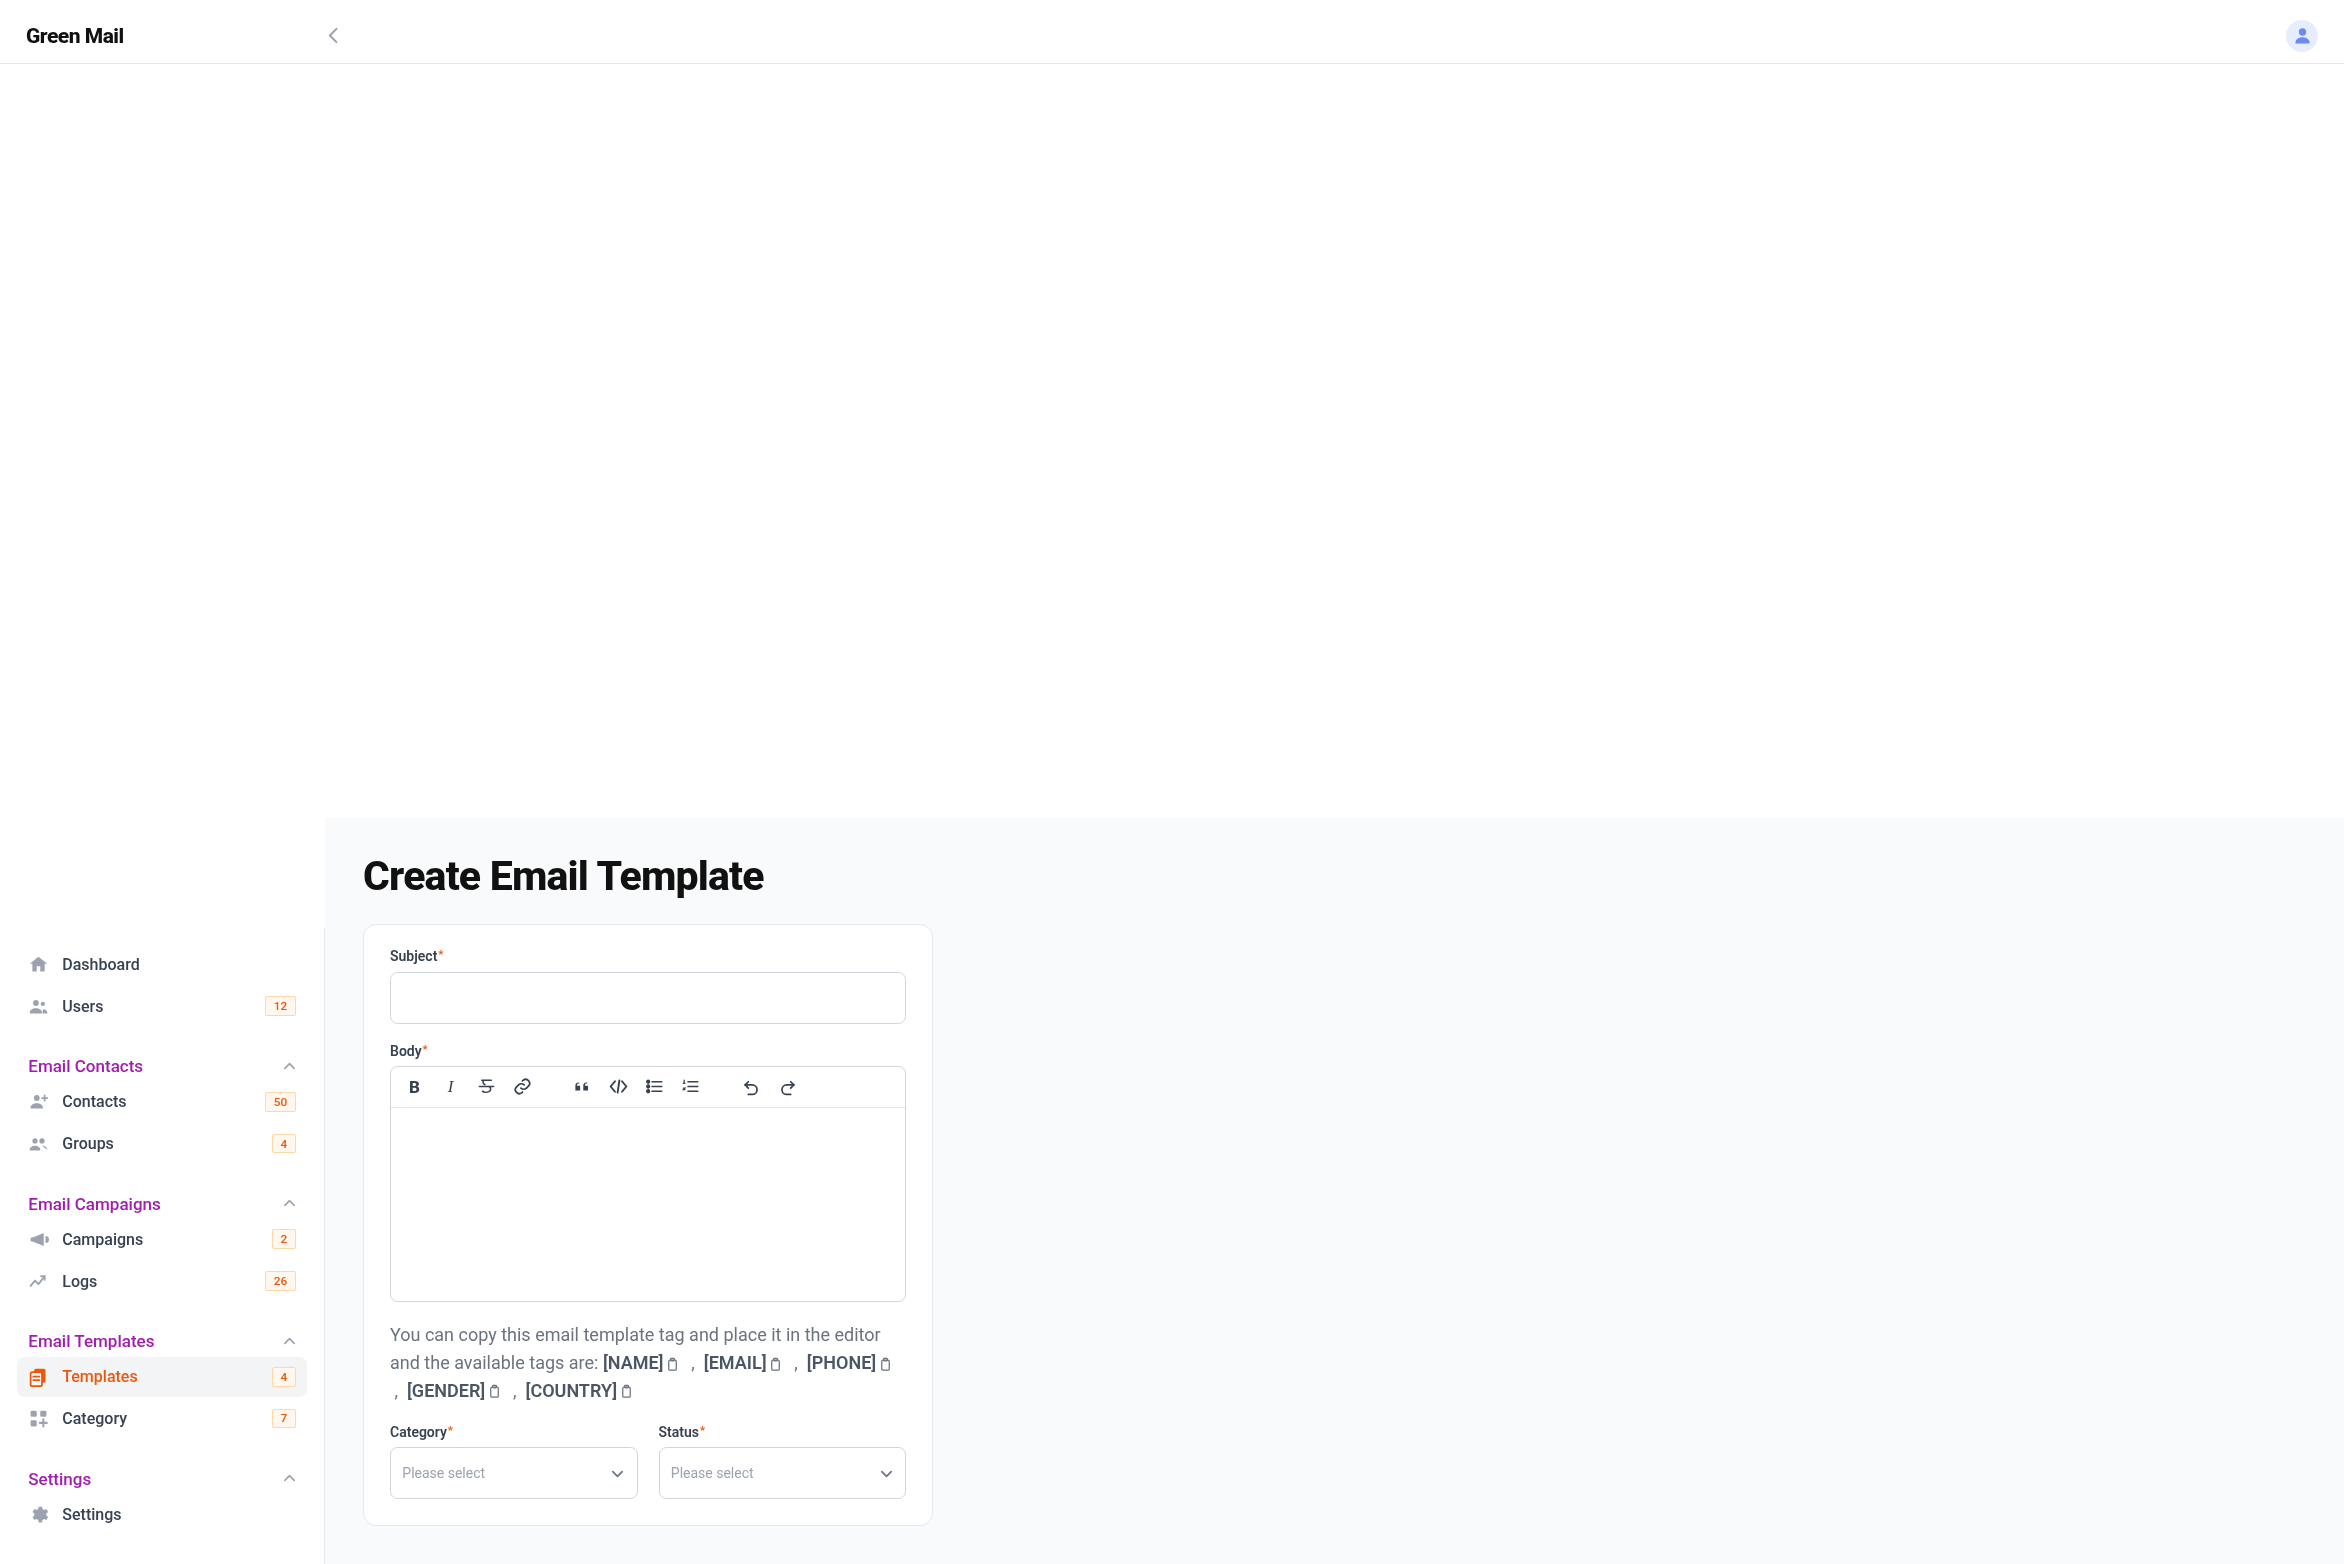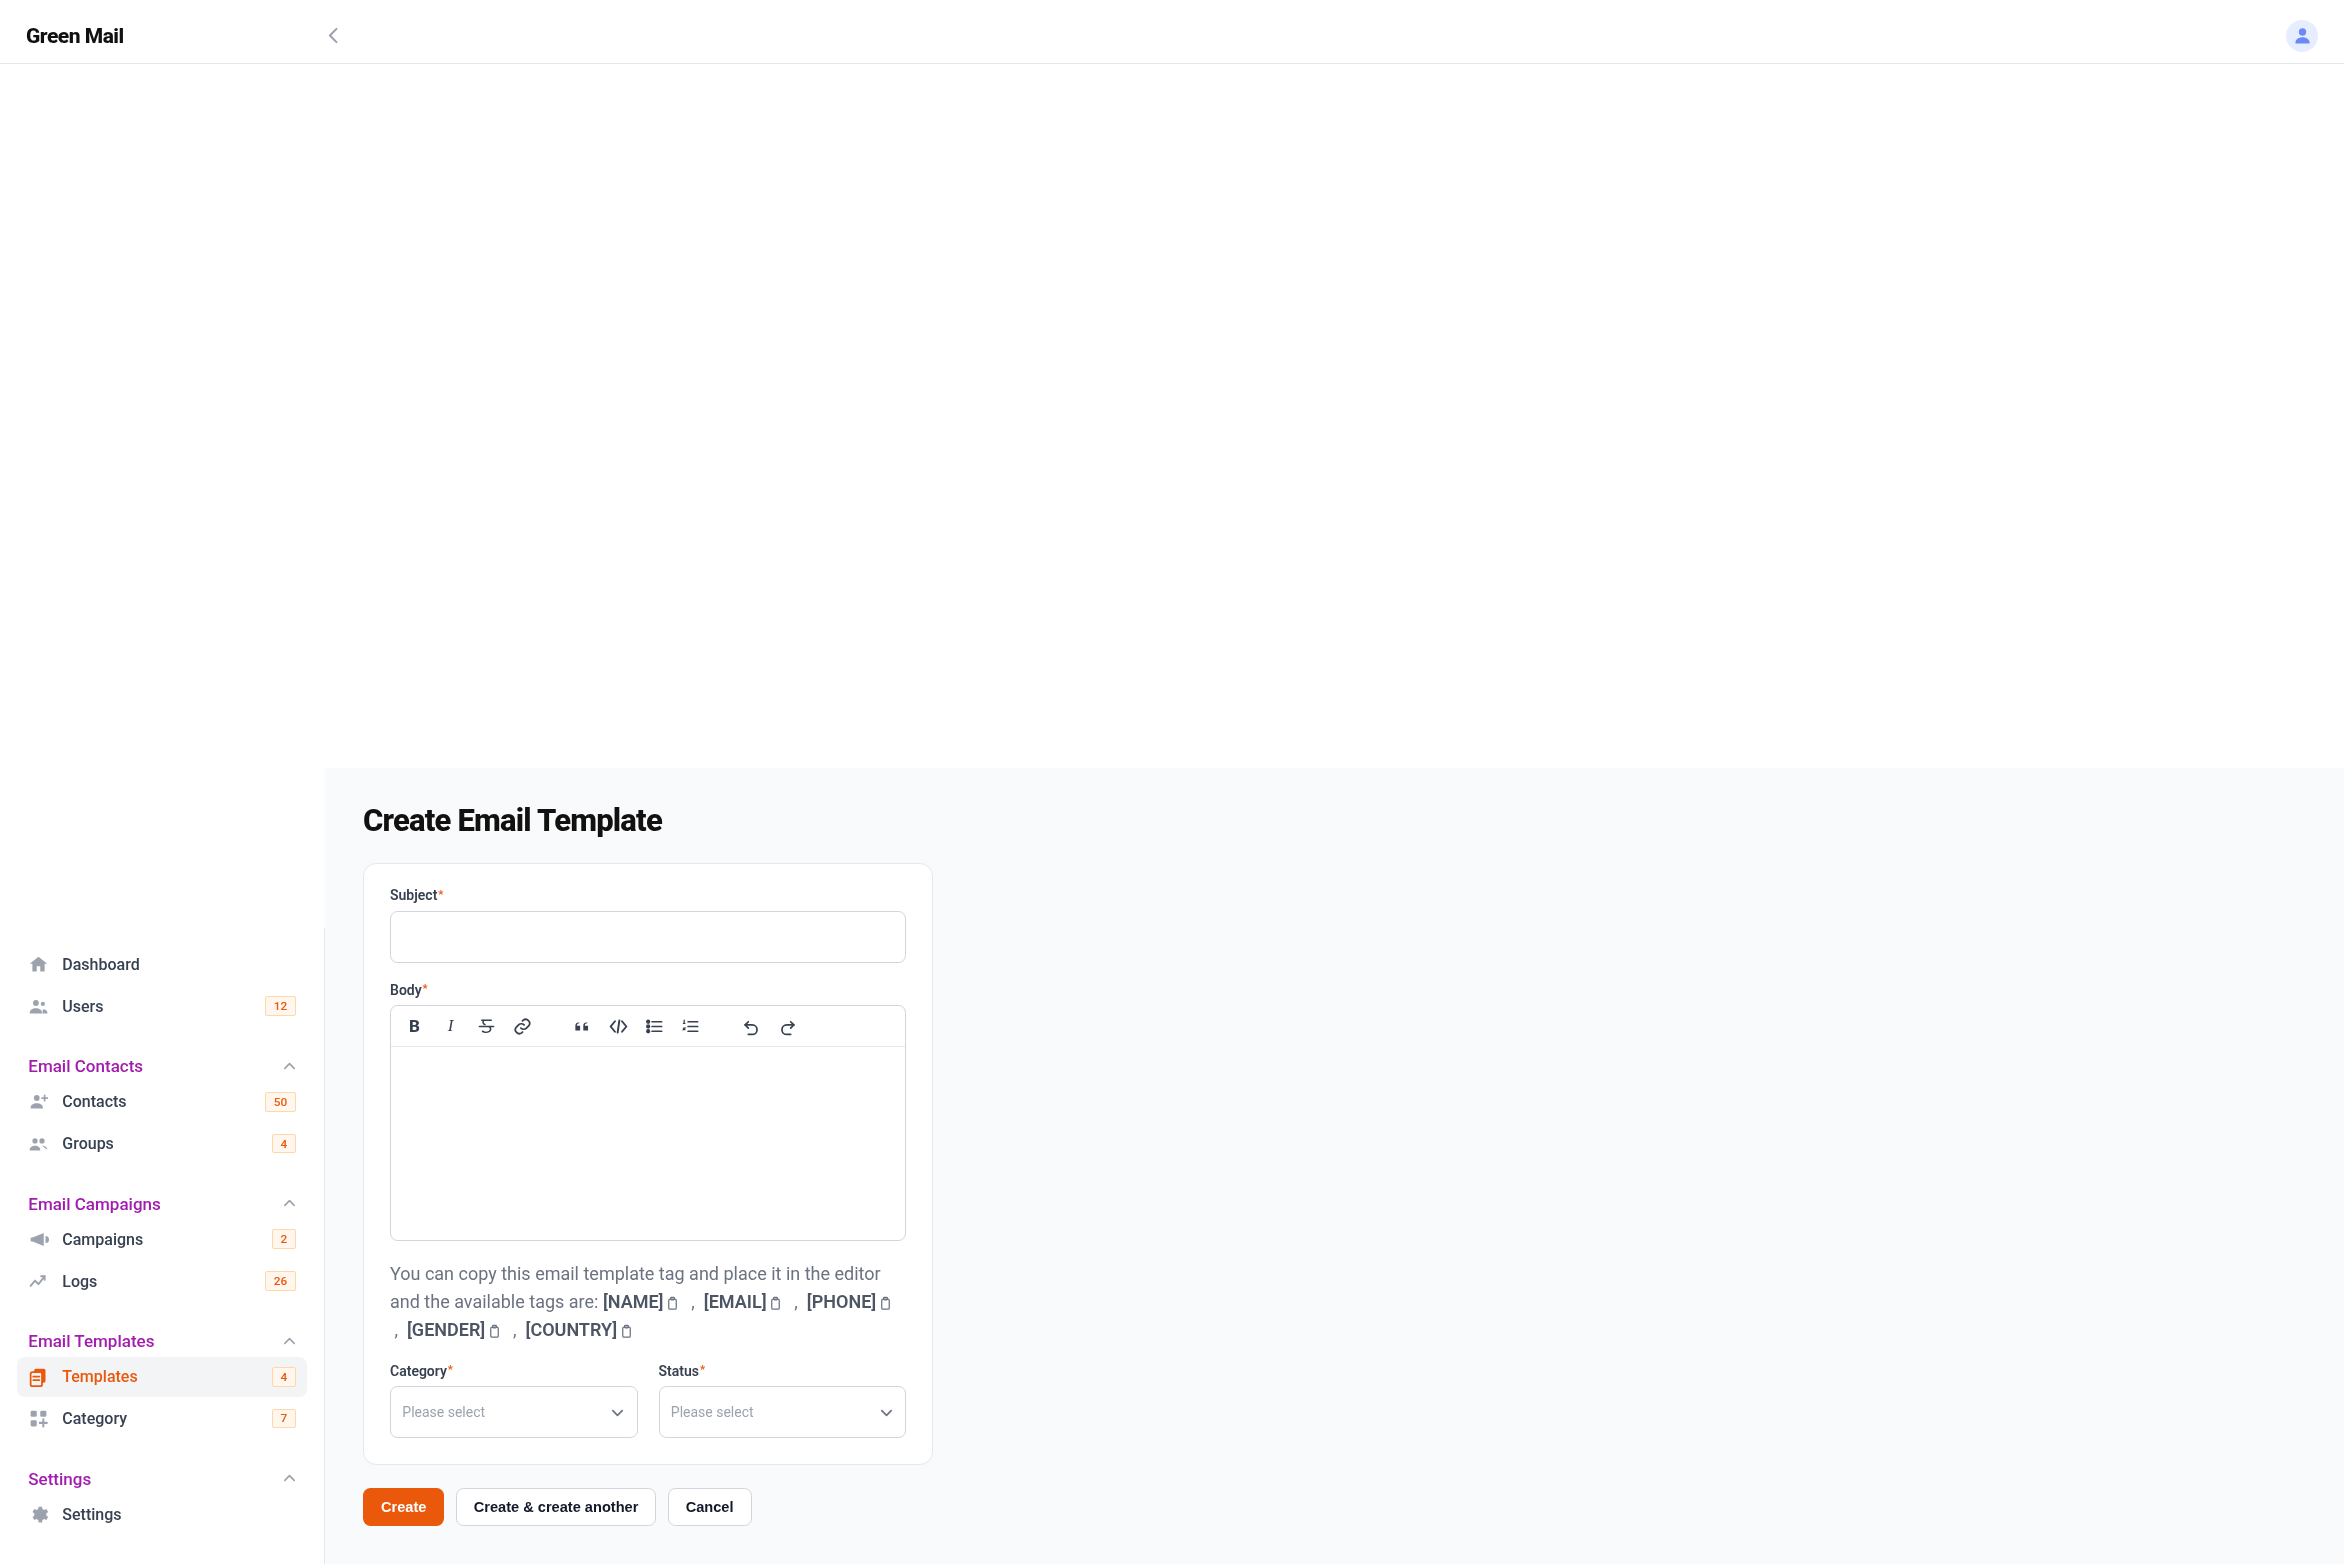--- a/index.html
+++ b/index.html
@@ -88,21 +88,21 @@
     font-size: 17px;
     font-weight: 500;
     padding: 9.4px 11.3px 5.6px 11.3px;
     margin-top: 21px;
     cursor:pointer;
   }
   .nav-group-header .chev { color:#9ca3af; }
 
   
   .page-title {
-    font-size: 31px;
+    font-size: 41px;
     font-weight: 800;
     letter-spacing: -0.8px;
     margin-bottom: 24.5px;
     color:#111;
     margin-top:8px;
   }
   .card {
     width: 570px;
     background:#fff;
     border:0.9px solid #e5e7eb;
@@ -471,20 +471,15 @@
           <div class="select">
             <span>Please select</span>
             <svg width="15" height="15" viewBox="0 0 16 16" fill="none">
                 <path d="M3 6l5 5 5-5" stroke="#6b7280" stroke-width="1.8" stroke-linecap="round" stroke-linejoin="round"></path>
               </svg>
           </div>
         </div>
       </div>
     </div>
 
-    <div class="actions">
-      <button class="btn btn-primary">Create</button>
-      <button class="btn btn-secondary">Create &amp; create another</button>
-      <button class="btn btn-secondary">Cancel</button>
-    </div>
   </main>
 </div>
 
 
 </body></html>

